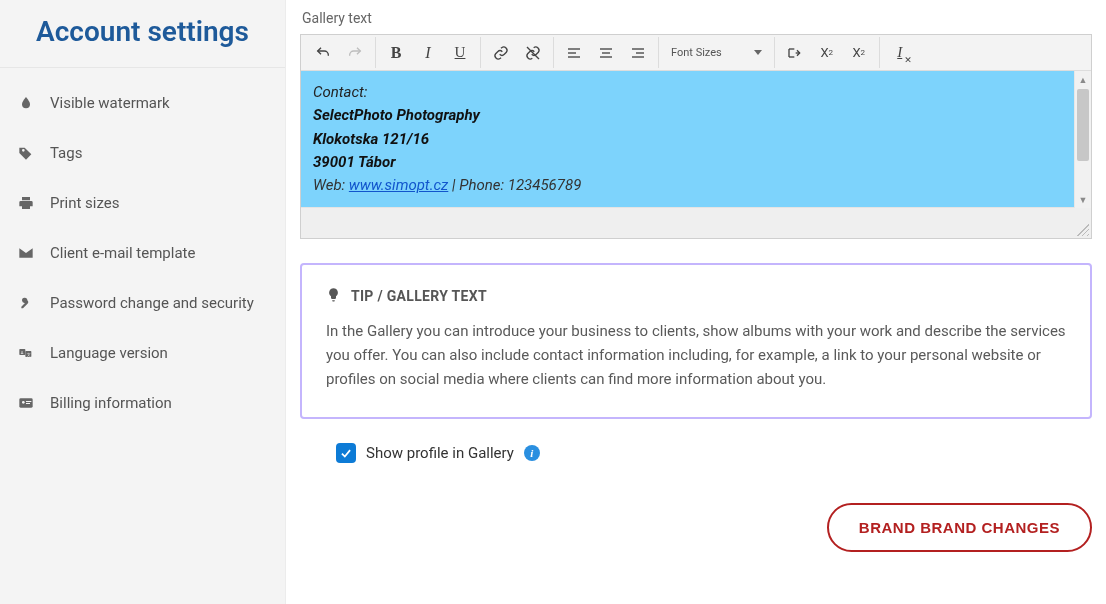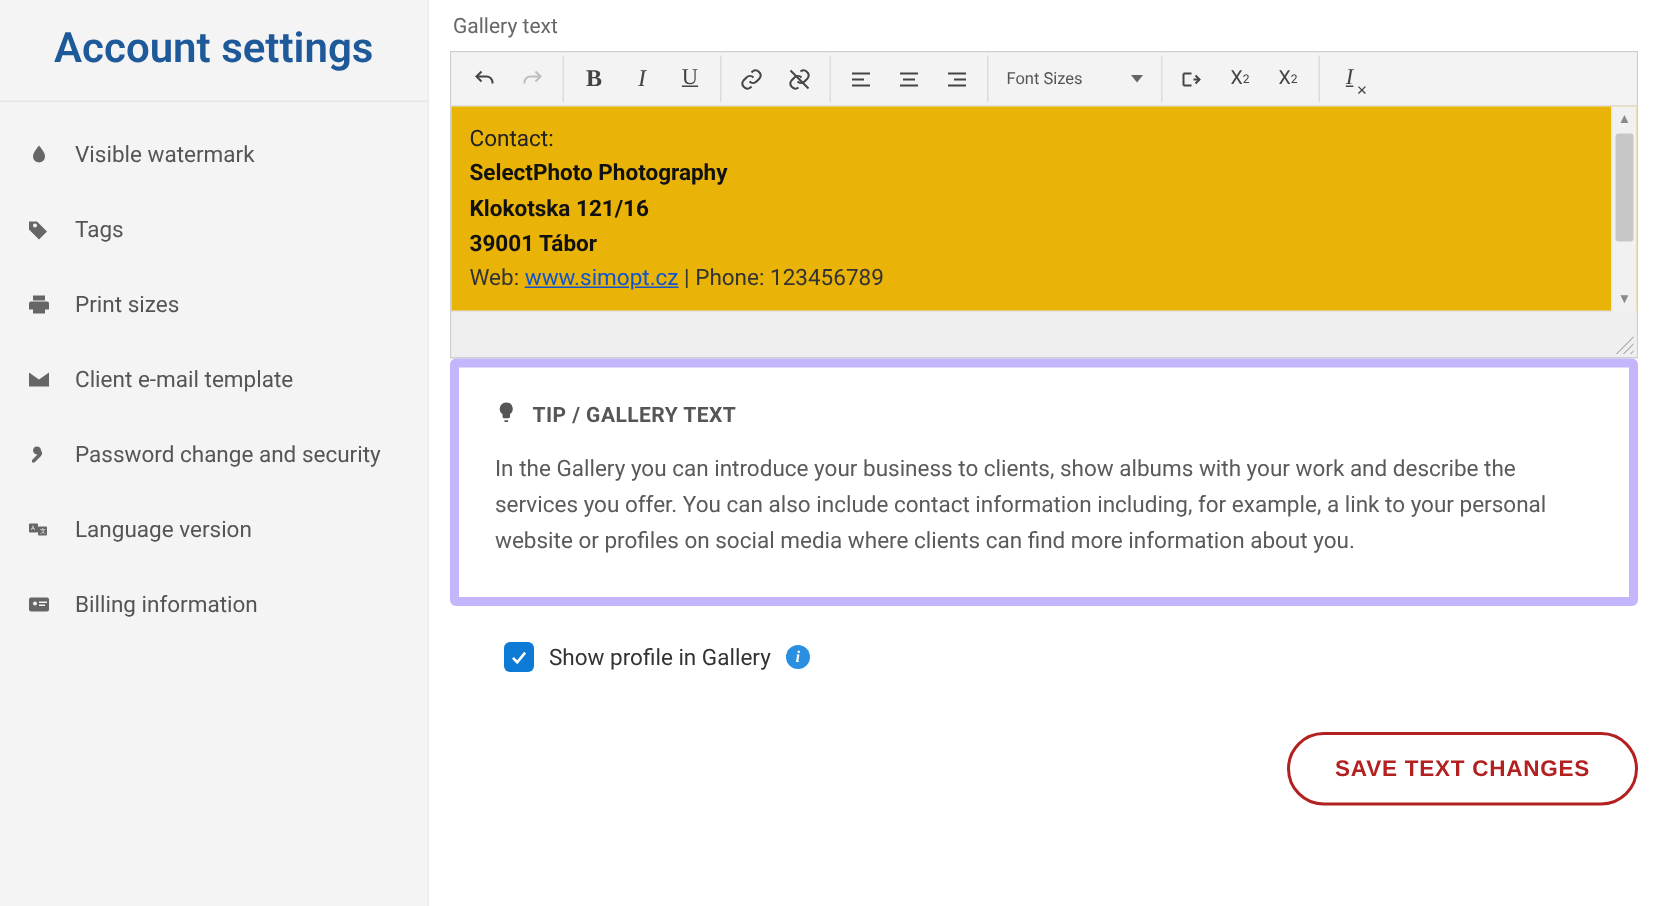--- a/index.html
+++ b/index.html
@@ -120,22 +120,23 @@
   }
   
   .editor-body-wrap {
     position: relative;
   }
   .editor-body {
     padding: 10px 28px 10px 12px;
     min-height: 120px;
     font-size: 15px;
     line-height: 1.55;
-    background: #eab308;
+    background: #7dd3fc;
     border-bottom: 1px solid #e4e4e4;
+    font-style: italic;
   }
   .editor-body .contact-label { color: #222; }
   .editor-body b { font-weight: 700; color: #111; }
   .editor-body a { color: #1155cc; text-decoration: underline; }
   .scroll-track {
     position: absolute; right: 0; top: 0; bottom: 0; width: 17px;
     background: #f1f1f1; border-left: 1px solid #e7e7e7;
   }
   .scroll-arrow {
     height: 17px; display:flex; align-items:center; justify-content:center; color:#8a8a8a; font-size:9px;
@@ -150,23 +151,24 @@
     position: relative;
   }
   .resize-grip {
     position: absolute; right: 2px; bottom: 2px; width: 12px; height: 12px;
     background:
       linear-gradient(135deg, transparent 0 50%, #bbb 50% 55%, transparent 55% 70%, #bbb 70% 75%, transparent 75% 90%, #bbb 90% 95%, transparent 95%);
   }
 
   
   .tip-box {
-    border: 6px solid #c4b5fd;
+    border: 2px solid #c4b5fd;
     border-radius: 4px;
     background: #fff;
+    margin-top: 24px;
     padding: 22px 24px 26px 24px;
     width: 792px;
   }
   .tip-head {
     display: flex;
     align-items: center;
     gap: 10px;
     color: #565656;
     font-weight: 700;
     font-size: 14px;
@@ -435,16 +437,16 @@
     <span class="chk">
       <svg viewBox="0 0 24 24" fill="none" stroke-width="3">
           <polyline points="5,13 10,18 19,7"></polyline>
         </svg>
     </span>
     <span>Show profile in Gallery</span>
     <span class="info-dot">i</span>
   </div>
 
   <div class="save-row">
-    <button class="save-btn">SAVE TEXT CHANGES</button>
+    <button class="save-btn">BRAND BRAND CHANGES</button>
   </div>
 
 </main>
 
 </body></html>

